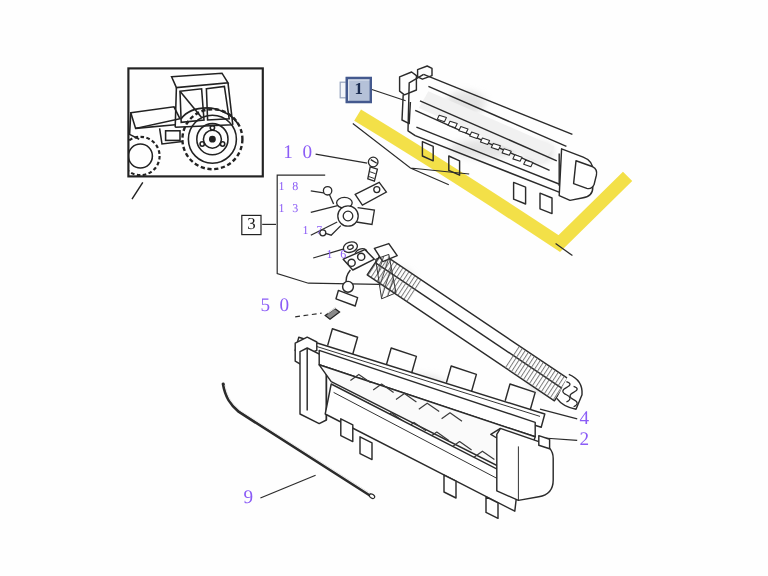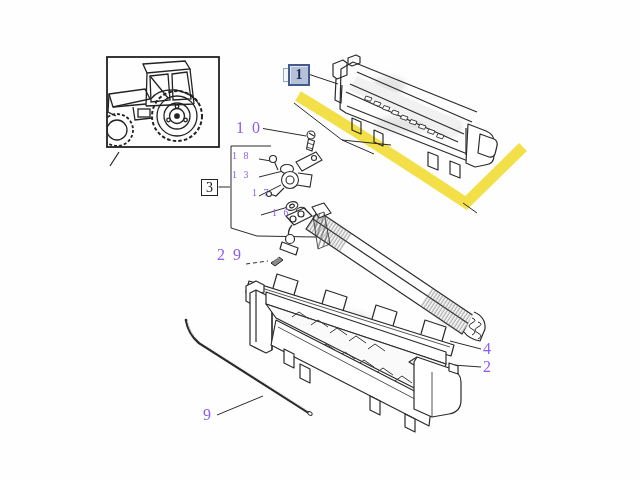--- a/index.html
+++ b/index.html
@@ -243,18 +243,18 @@
 
 <div id="badge-tab"></div>
 <div id="badge-1">1</div>
 
 <div class="callout" style="left:236px;top:120px;">1 0</div>
 <div class="callout small" style="left:232px;top:151px;">1 8</div>
 <div class="callout small" style="left:232px;top:170px;">1 3</div>
 <div class="callout small" style="left:232px;top:188px;padding-left:20px;">1 7</div>
 <div class="callout small" style="left:248px;top:208px;margin-left:24px;">1 6</div>
 <div id="box-3">3</div>
-<div class="callout" style="left:217px;top:247px;">2 9</div>
+<div class="callout" style="left:217px;top:247px;">5 0</div>
 <div class="callout" style="left:483px;top:341px;">4</div>
 <div class="callout" style="left:483px;top:359px;">2</div>
 <div class="callout" style="left:203px;top:407px;">9</div>
 
 </div>
 
 </body></html>

